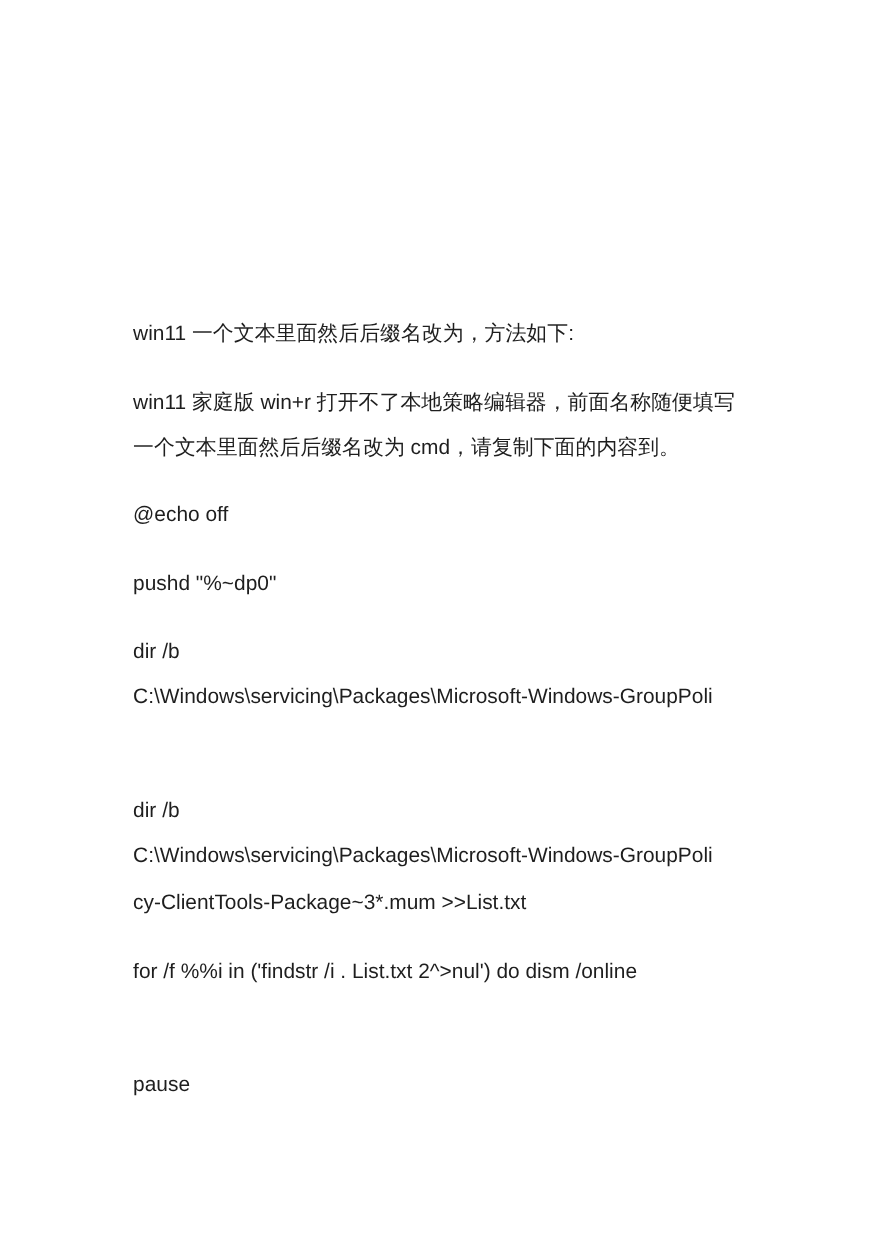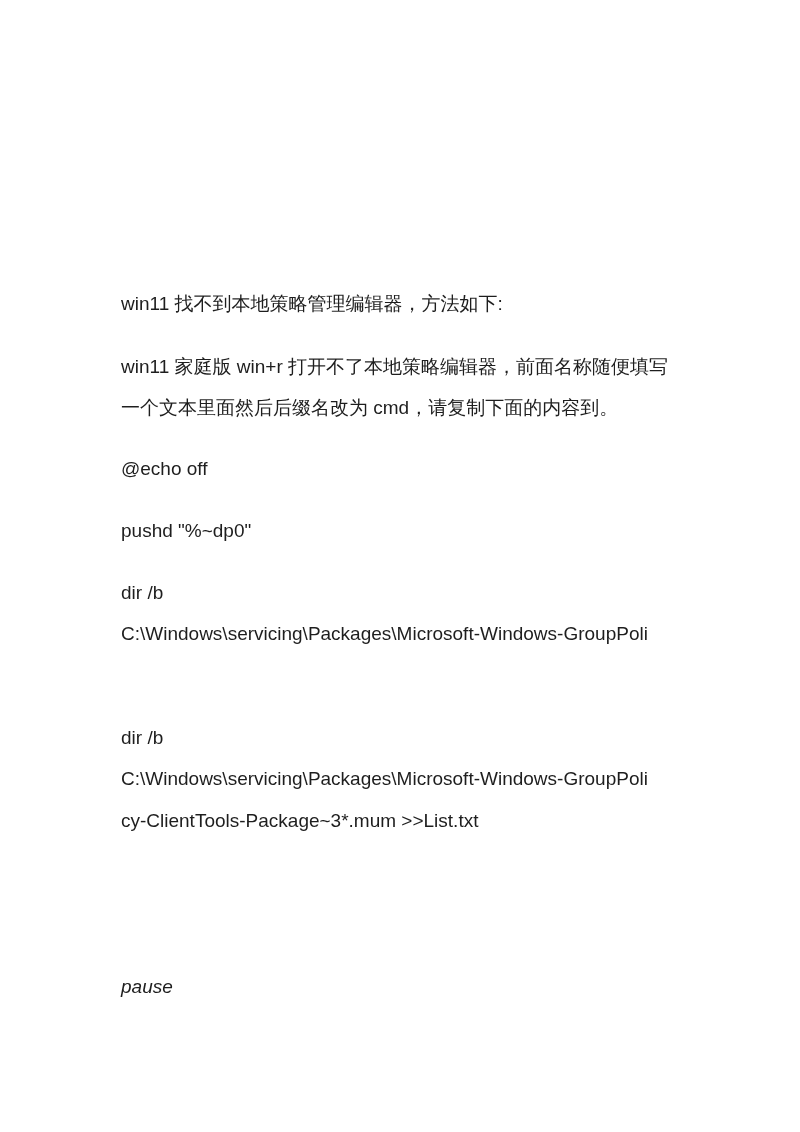--- a/index.html
+++ b/index.html
@@ -30,31 +30,32 @@
       line-height: 24px;
       white-space: nowrap;
       letter-spacing: 0px;
     }
   </style>
 </head>
 <body>
 
 <div class="page">
 
-  <div class="line" style="top:292px;">win11 找不到本地策略管理编辑器，方法如下:</div>
+  <div class="line" style="top:292px;">win11 一个文本里面然后后缀名改为，方法如下:</div>
 
   <div class="line" style="top:355px;">win11 家庭版 win+r 打开不了本地策略编辑器，前面名称随便填写</div>
   <div class="line" style="top:396px;">一个文本里面然后后缀名改为 cmd，请复制下面的内容到。</div>
 
   <div class="line" style="top:457px;">@echo off</div>
   <div class="line" style="top:519px;">pushd "%~dp0"</div>
 
   <div class="line" style="top:581px;">dir /b</div>
   <div class="line" style="top:622px;">C:\Windows\servicing\Packages\Microsoft-Windows-GroupPoli</div>
 
   <div class="line" style="top:726px;">dir /b</div>
   <div class="line" style="top:767px;">C:\Windows\servicing\Packages\Microsoft-Windows-GroupPoli</div>
   <div class="line" style="top:809px;text-align:center;">cy-ClientTools-Package~3*.mum &gt;&gt;List.txt</div>
 
+  <div class="line" style="top:872px;">for /f %%i in ('findstr /i . List.txt 2^&gt;nul') do dism /online</div>
 
-  <div class="line" style="top:975px;font-style:italic;">pause</div>
+  <div class="line" style="top:975px;">pause</div>
 
 </div>
 
 </body></html>

